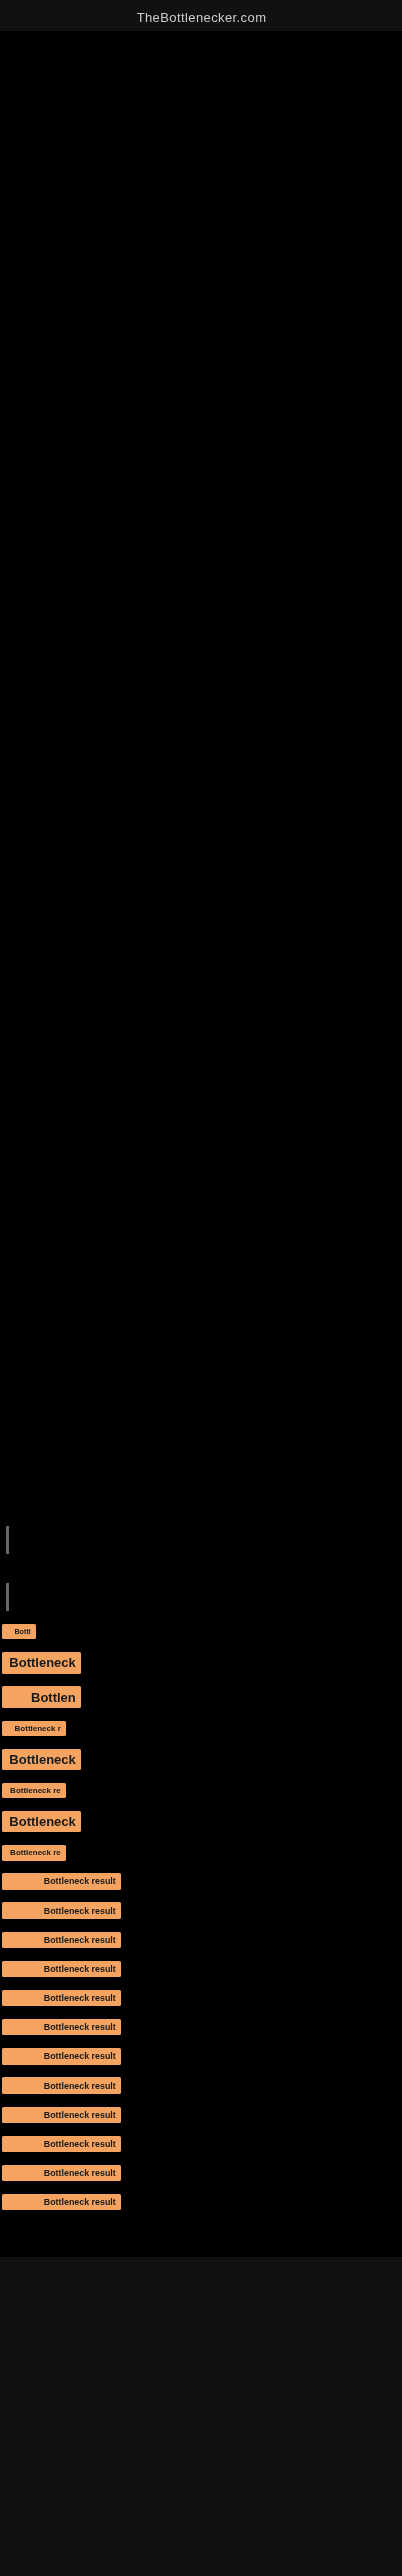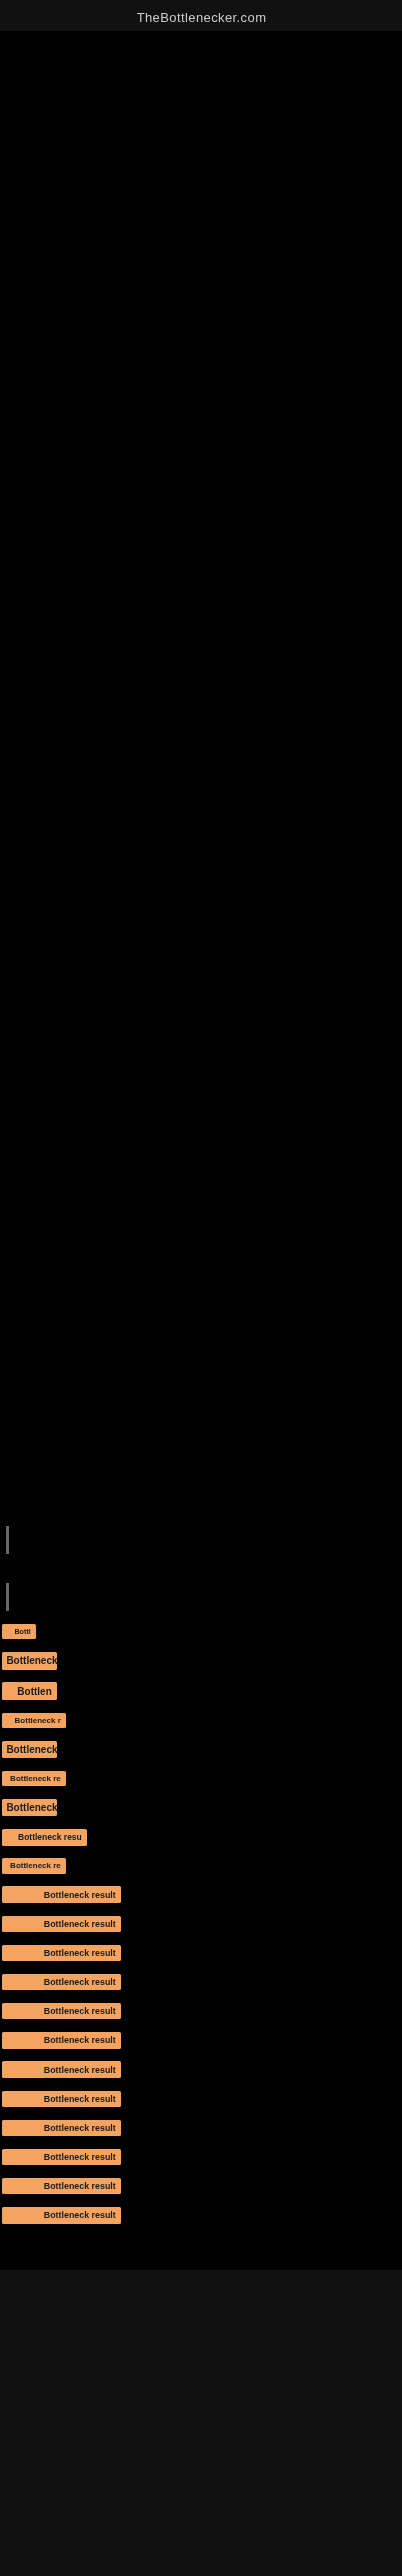--- a/index.html
+++ b/index.html
@@ -54,21 +54,21 @@
       font-size: 8.9px;
       font-weight: bold;
       padding: 3.2px 4.8px;
       border-radius: 1.6px;
       white-space: nowrap;
       display: inline-block;
     }
 
     
     .badge-xs { width: 34px; font-size: 7.2px; }
-    .badge-sm { width: 55px; font-size: 10px; }
+    .badge-sm { width: 79px; font-size: 13px; }
     .badge-md { width: 64px; font-size: 8px; }
     .badge-lg { width: 85px; font-size: 8.5px; }
     .badge-xl { width: 119px; font-size: 8.9px; }
 
     .spacer-block {
       background-color: #000000;
       height: 16px;
       width: 100%;
     }
 
@@ -120,23 +120,20 @@
   </div>
 
   <div class="bottleneck-row">
     <span class="bottleneck-badge badge-md">Bottleneck re</span>
   </div>
 
   <div class="bottleneck-row">
     <span class="bottleneck-badge badge-sm">Bottleneck</span>
   </div>
 
-  <div class="bottleneck-row">
-    <span class="bottleneck-badge badge-lg">Bottleneck resu</span>
-  </div>
 
   <div class="bottleneck-row">
     <span class="bottleneck-badge badge-md">Bottleneck re</span>
   </div>
 
   <div class="bottleneck-row">
     <span class="bottleneck-badge badge-xl">Bottleneck result</span>
   </div>
 
   <div class="bottleneck-row">

